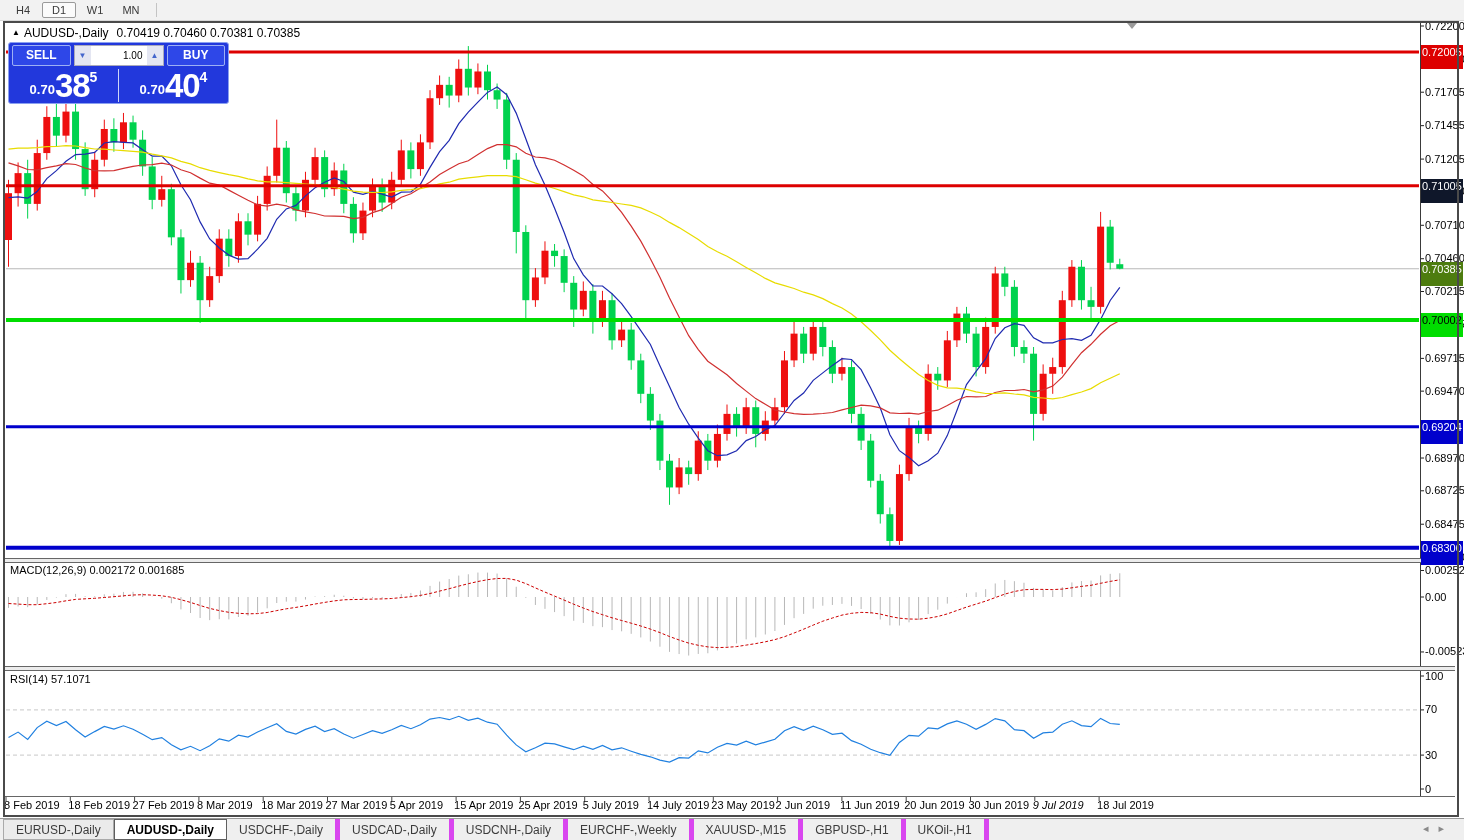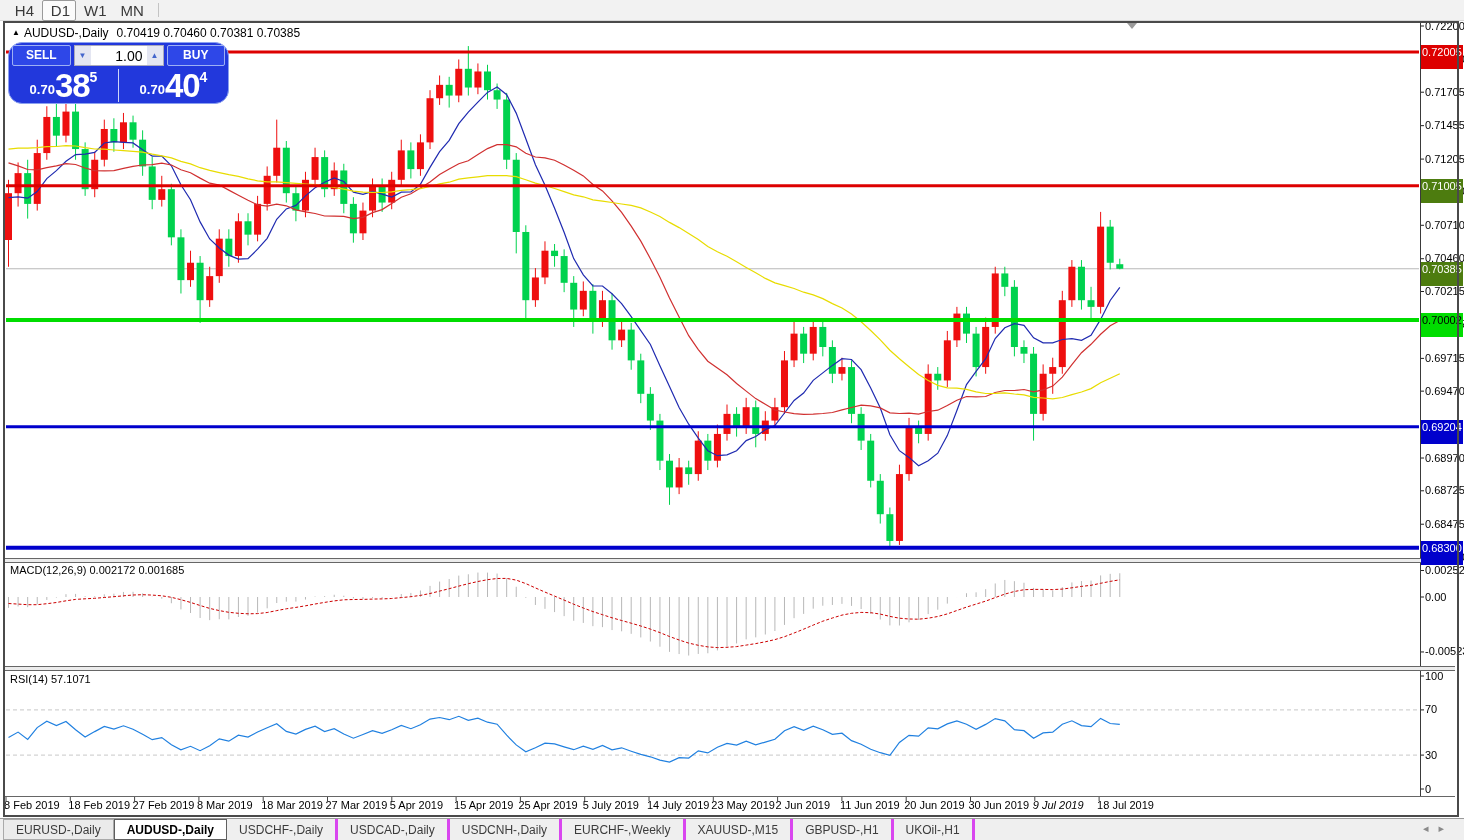--- a/index.html
+++ b/index.html
@@ -1,55 +1,55 @@
 <!DOCTYPE html>
 <html><head>
 <meta charset="utf-8">
 <style>
   html,body{margin:0;padding:0;background:#ffffff;font-family:"Liberation Sans",sans-serif;}
   #stage{position:relative;width:1464px;height:840px;overflow:hidden;background:#ffffff;}
   .abs{position:absolute;}
   
   #toolbar{left:0;top:0;width:1464px;height:21px;background:#f2f2f2;border-bottom:1px solid #d8d8d8;z-index:7;display:flex;align-items:center;padding-left:6px;box-sizing:border-box;}
-  .tf-btn{min-width:22px;padding:1px 5px;margin-right:2px;font-size:15px;color:#3a3a3a;text-align:right;border:1px solid transparent;border-radius:2px;cursor:default;}
+  .tf-btn{min-width:22px;padding:1px 5px;margin-right:2px;font-size:11px;color:#3a3a3a;text-align:center;border:1px solid transparent;border-radius:2px;cursor:default;}
   .tf-btn.active{background:#fbfbfb;border-color:#9a9a9a;}
   .tb-sep{width:1px;height:14px;background:#c4c4c4;margin:0 6px;}
   
   #frame{left:3px;top:21px;width:1452px;height:792px;border:2px solid #4a4a4a;z-index:8;pointer-events:none;}
   #chart-svg{left:0;top:0;z-index:2;}
   
   #title{left:12px;top:26px;z-index:5;font-size:12px;color:#000;white-space:nowrap;}
   #title .arr{font-size:8px;vertical-align:2px;margin-right:4px;}
   #title .ohlc{margin-left:8px;}
   #scroll-marker{left:1127px;top:23px;width:0;height:0;border-left:5px solid transparent;border-right:5px solid transparent;border-top:6px solid #9a9a9a;z-index:5;}
   
-  #trade-panel{left:8px;top:42px;width:221px;height:62px;background:#2238dc;border:1px solid #8aa0f0;border-radius:14px;z-index:6;box-sizing:border-box;}
+  #trade-panel{left:8px;top:42px;width:221px;height:62px;background:#2238dc;border:1px solid #8aa0f0;border-radius:3px;z-index:6;box-sizing:border-box;}
   .tp-row1{display:flex;align-items:center;height:25px;}
   .tp-btn{background:#2e47e8;border:1px solid #9db0f5;border-radius:2px;color:#fff;font-size:12px;font-weight:bold;text-align:center;width:62px;height:19px;line-height:19px;margin:0 3px;}
   .tp-vol{flex:1;display:flex;height:21px;background:#f0f0f4;border:1px solid #aab;box-sizing:border-box;}
   .tp-spin{width:16px;background:#e4e6f2;color:#4466cc;font-size:8px;text-align:center;line-height:19px;}
-  .tp-vol input{flex:1;border:none;background:#fff;font-size:14px;text-align:right;padding-right:4px;width:50px;font-family:"Liberation Sans",sans-serif;}
+  .tp-vol input{flex:1;border:none;background:#fff;font-size:10px;text-align:right;padding-right:4px;width:50px;font-family:"Liberation Sans",sans-serif;}
   .tp-row2{display:flex;height:35px;}
   .tp-price{flex:1;color:#fff;display:flex;align-items:flex-end;justify-content:center;padding-bottom:2px;}
   .tp-price .sm{font-size:13px;font-weight:bold;margin-bottom:4px;}
   .tp-price .big{font-size:33px;font-weight:bold;line-height:30px;letter-spacing:-1px;}
   .tp-price .sup{font-size:14px;font-weight:bold;align-self:flex-start;margin-top:1px;}
   .tp-div{width:1px;background:#cdd5f8;margin:1px 0;}
   
   .splitter{left:5px;width:1450px;height:5px;background:#ececec;border-top:1px solid #666;border-bottom:1px solid #666;z-index:5;box-sizing:border-box;}
   #axis-vline{left:1420px;top:23px;width:1px;height:774px;background:#3a3a3a;z-index:4;}
   #date-sep{left:5px;top:796px;width:1450px;height:1px;background:#666;z-index:5;}
   
   .pl{position:absolute;left:1425px;font-size:11px;color:#000;height:13px;line-height:13px;z-index:5;white-space:nowrap;}
   .badge{position:absolute;left:1421px;min-width:40px;padding:0 1px;font-size:11px;height:24px;line-height:14px;z-index:6;white-space:nowrap;}
   .ind-label{z-index:5;font-size:11px;color:#000;white-space:nowrap;}
   .date-label{position:absolute;top:799px;font-size:11px;color:#000;z-index:5;white-space:nowrap;}
   
   #tabstrip{left:0;top:818px;width:1464px;height:22px;background:#efefef;border-top:1px solid #9a9a9a;display:flex;align-items:stretch;z-index:9;box-sizing:border-box;}
-  .tab{font-size:12px;color:#3c3c3c;padding:0 12px;display:flex;align-items:center;border-right:3px solid #d946ef;white-space:nowrap;}
+  .tab{font-size:12px;color:#3c3c3c;padding:0 12px;display:flex;align-items:center;border-right:5px solid #d946ef;white-space:nowrap;}
   .tab:first-child{border:1px solid #aaa;background:#ebebeb;margin-left:3px;}
   .tab.active{background:#ffffff;border:1px solid #5f5f5f;font-weight:bold;color:#000;}
   .tab-arrows{position:absolute;right:10px;top:822px;z-index:10;color:#8a8a8a;font-size:11px;letter-spacing:10px;}
 </style>
 </head>
 <body>
 
 <div id="stage">
 
   <div class="abs" id="toolbar">
@@ -528,21 +528,21 @@
       <div class="pl" style="top:252px">0.70460</div>
       <div class="pl" style="top:285px">0.70215</div>
       <div class="pl" style="top:318px">0.69965</div>
       <div class="pl" style="top:352px">0.69715</div>
       <div class="pl" style="top:385px">0.69470</div>
       <div class="pl" style="top:452px">0.68970</div>
       <div class="pl" style="top:484px">0.68725</div>
       <div class="pl" style="top:518px">0.68475</div>
       <div class="pl" style="top:551px">0.68230</div>
       <div class="badge" style="top:45px;background:#dd0000;color:#ffffff">0.72005</div>
-      <div class="badge" style="top:179px;background:#4d7c0f;color:#ffffff">0.71005</div>
+      <div class="badge" style="top:179px;background:#0f172a;color:#ffffff">0.71005</div>
       <div class="badge" style="top:313px;background:#00dd00;color:#000000">0.70002</div>
       <div class="badge" style="top:420px;background:#0000cc;color:#ffffff">0.69204</div>
       <div class="badge" style="top:541px;background:#0000cc;color:#ffffff">0.68300</div>
       <div class="badge" style="top:262px;background:#4d7c0f;color:#ffffff">0.70385</div>
       <div class="pl" style="top:564px">0.002524</div>
       <div class="pl" style="top:591px">0.00</div>
       <div class="pl" style="top:645px">-0.005234</div>
       <div class="pl" style="top:670px">100</div>
       <div class="pl" style="top:703px">70</div>
       <div class="pl" style="top:749px">30</div>

